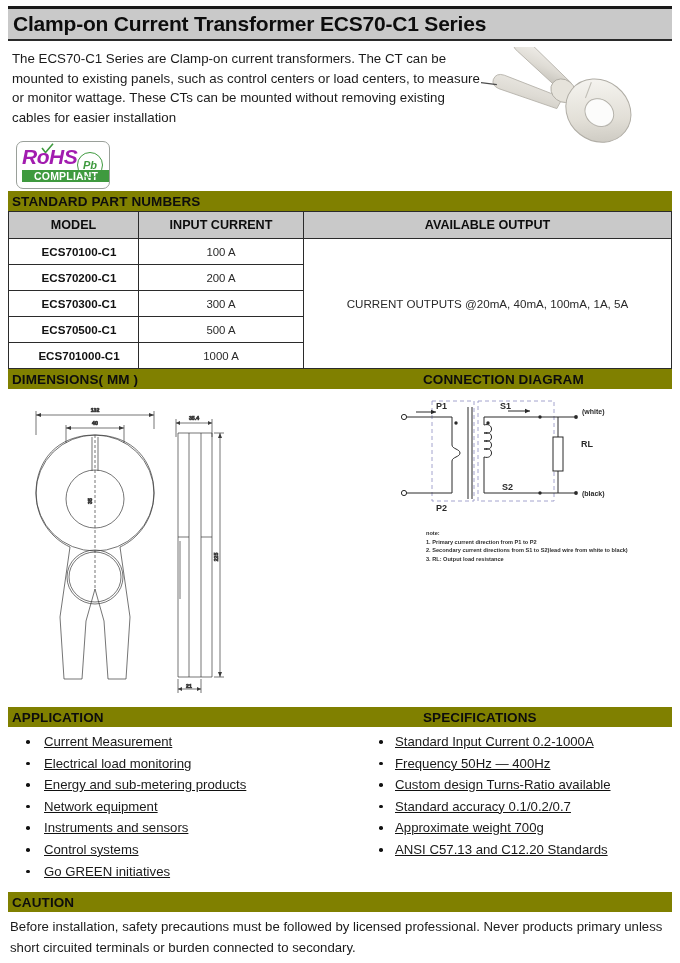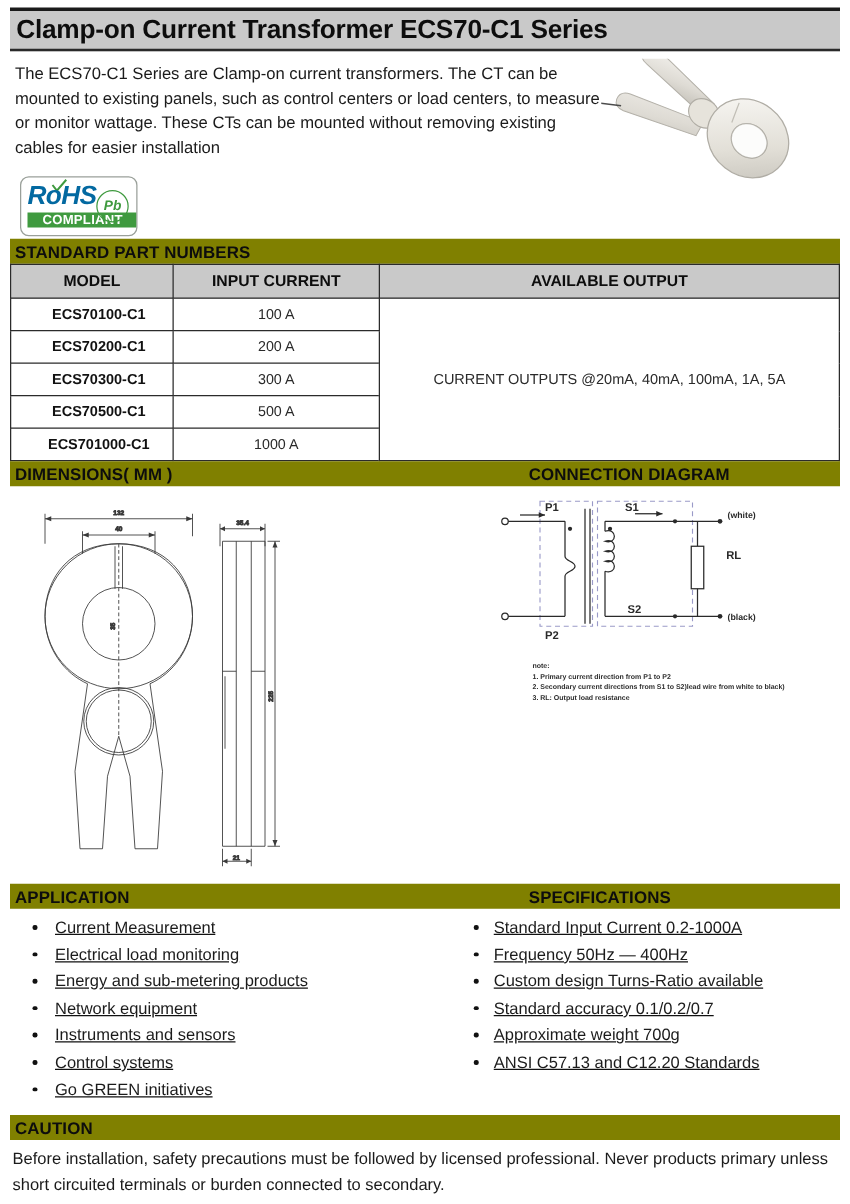--- a/index.html
+++ b/index.html
@@ -82,21 +82,21 @@
     background: #fff;
     overflow: hidden;
   }
   .rohs-main {
     position: absolute;
     left: 5px;
     top: 4px;
     font-size: 21px;
     font-weight: bold;
     font-style: italic;
-    color: #0369a1;
+    color: #a21caf;
     letter-spacing: -0.5px;
     line-height: 22px;
   }
   .rohs-check {
     position: absolute;
     left: 24px;
     top: 1px;
     width: 13px;
     height: 11px;
   }

